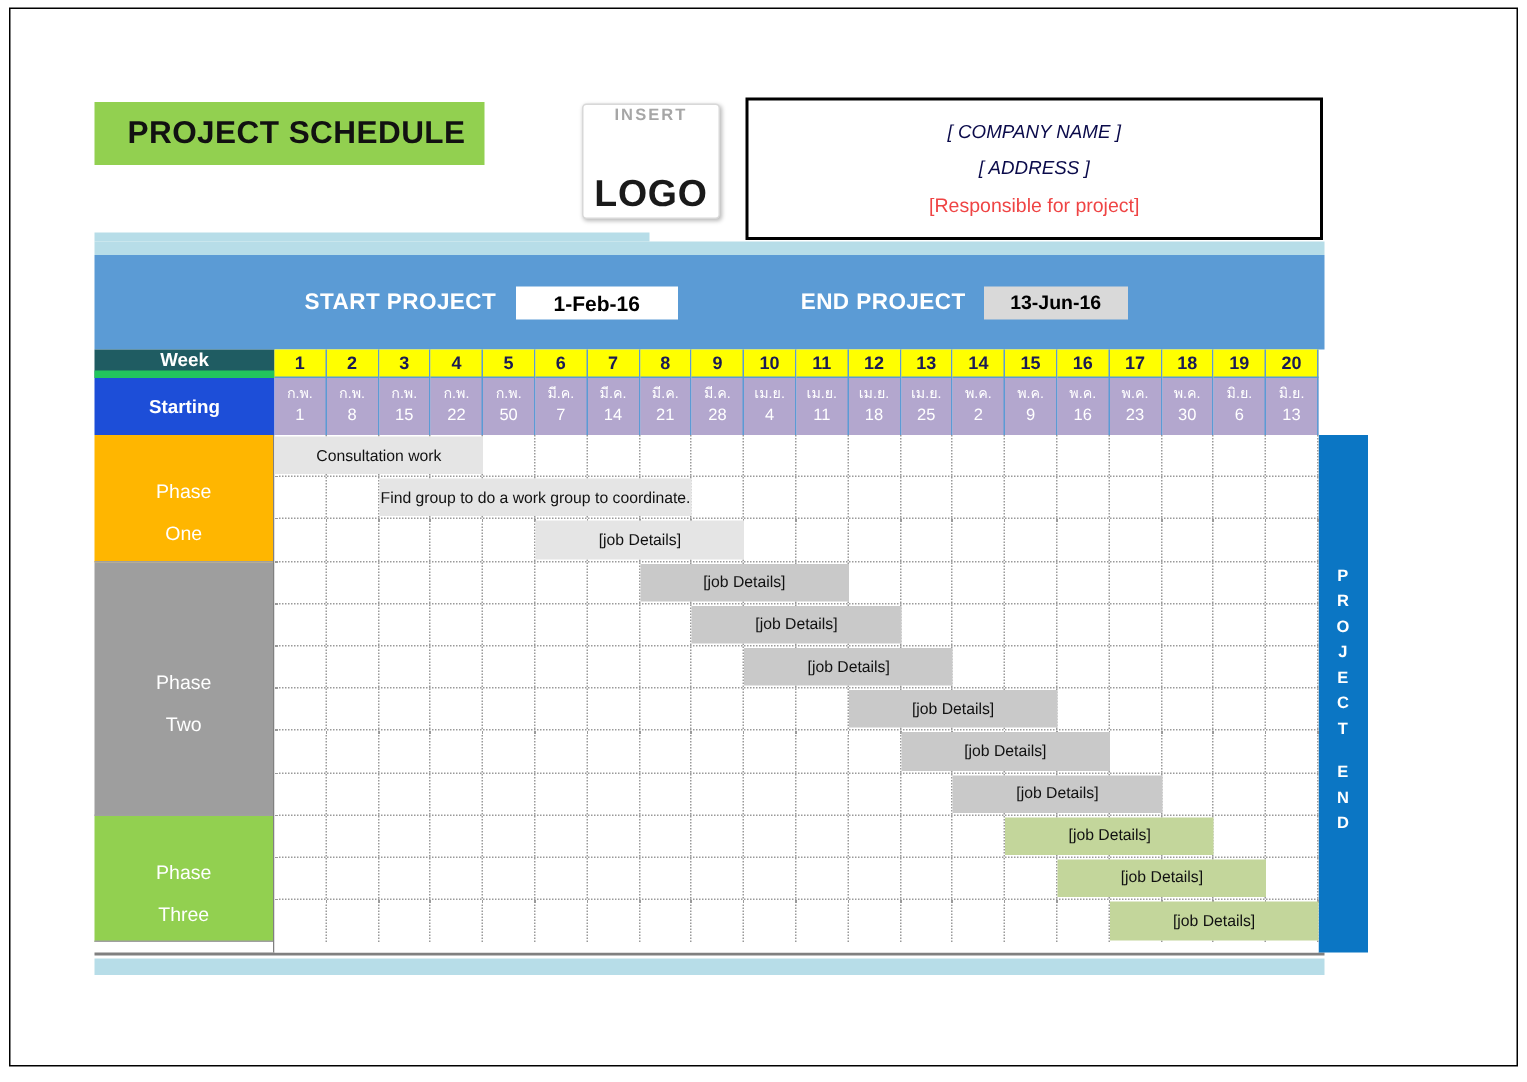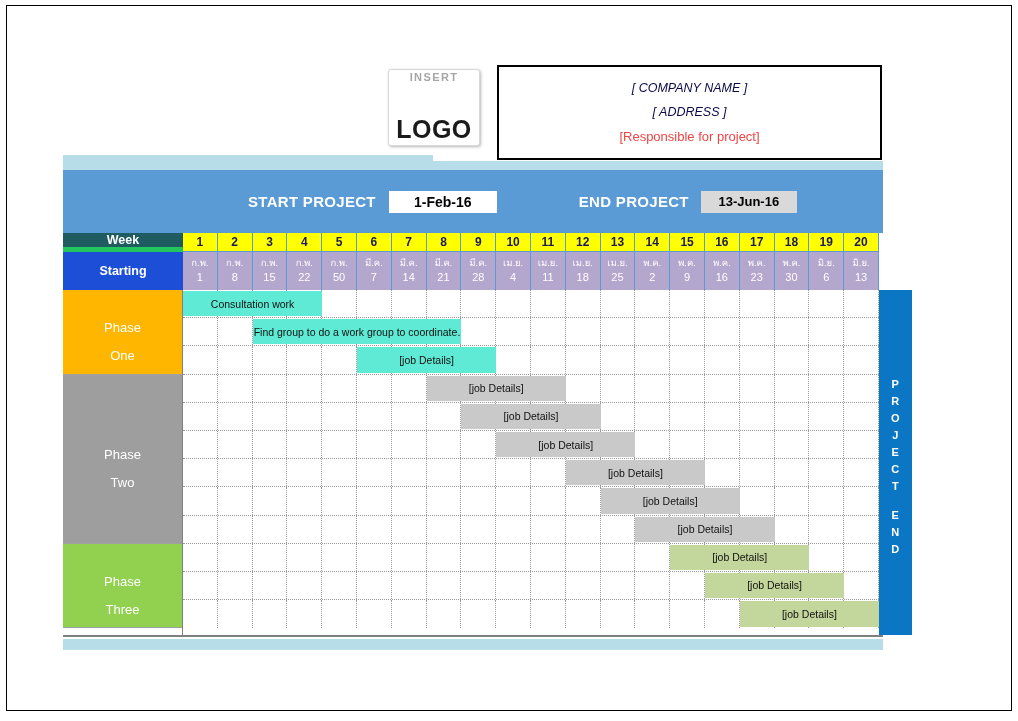--- a/index.html
+++ b/index.html
@@ -109,21 +109,21 @@
     position: absolute;
     left: 63px; top: 161px;
     width: 820px; height: 9px;
     background: #b7dde8;
   }
   #banner {
     position: absolute;
     left: 63px; top: 170px;
     width: 820px; height: 63px;
     background: #5b9bd5;
-    display: flex; align-items: center; padding-left: 45px;
+    display: flex; align-items: center;
   }
   #banner .lbl {
     color: #ffffff;
     font-size: 15px; font-weight: bold;
     letter-spacing: 0.3px;
   }
   #start-lbl { margin-left: 140px; }
   #start-date {
     margin-left: 13px;
     width: 108px; height: 22px;
@@ -230,21 +230,21 @@
     height: 100%;
   }
   .bar {
     position: absolute;
     top: 1px; bottom: 1px;
     display: flex; align-items: center; justify-content: center;
     font-size: 10.5px; color: #111111;
     white-space: nowrap;
     z-index: 2;
   }
-  .bar.peach { background: #5eead4; }
+  .bar.peach { background: #e5e5e5; }
   .bar.gray  { background: #c9c9c9; }
   .bar.olive { background: #c3d69b; }
 
   #end-col {
     width: 33px; flex: 0 0 33px;
     background: #0b76c4;
     display: flex; flex-direction: column;
     align-items: center;
     color: #ffffff;
     font-size: 11px; font-weight: bold;
@@ -262,20 +262,23 @@
   }
 </style>
 </head>
 <body>
 
 <div id="page">
 
   <div id="page-frame"></div>
 
   <div id="header-zone">
+    <div id="title-green-bar">
+      <span class="txt">PROJECT SCHEDULE</span>
+    </div>
     <div id="title-blue-strip"></div>
   </div>
 
   <div id="logo-box">
     <span class="insert">INSERT</span>
     <span class="logo">LOGO</span>
   </div>
 
   <div id="company-box">
     <div class="line">[ COMPANY NAME ]</div>

